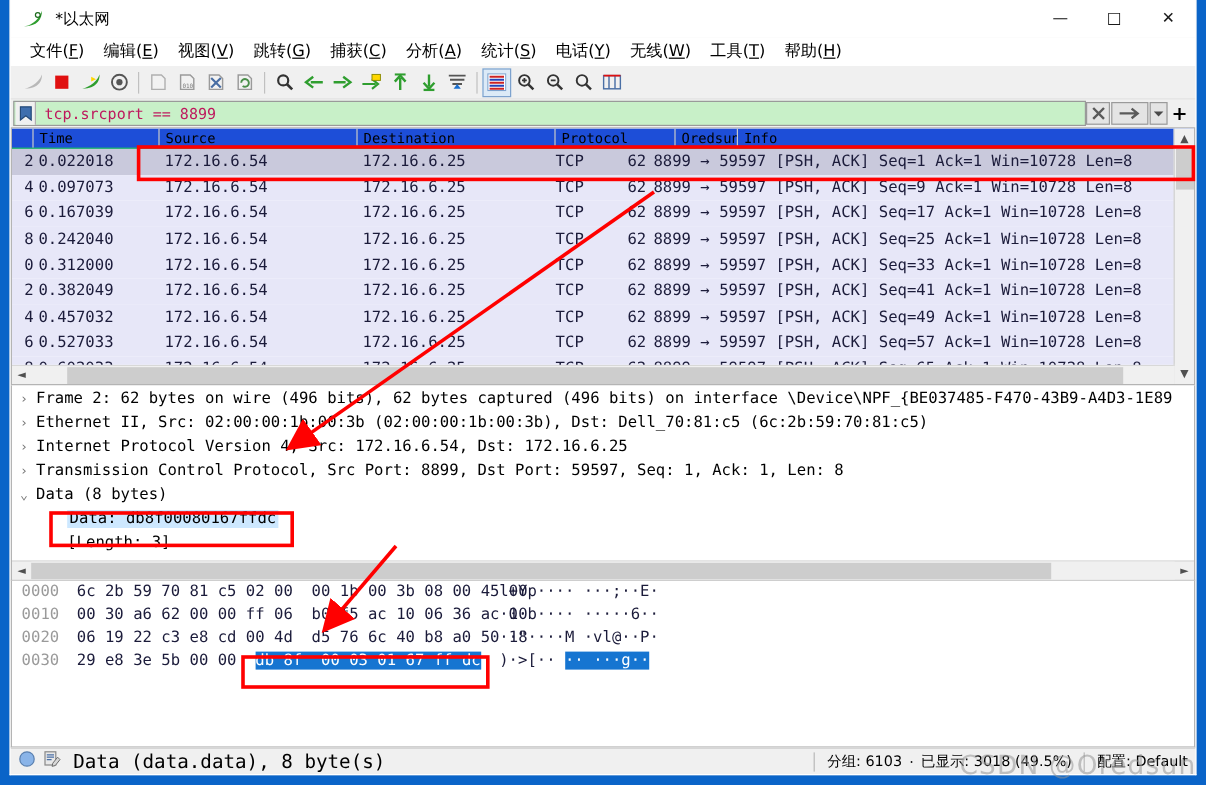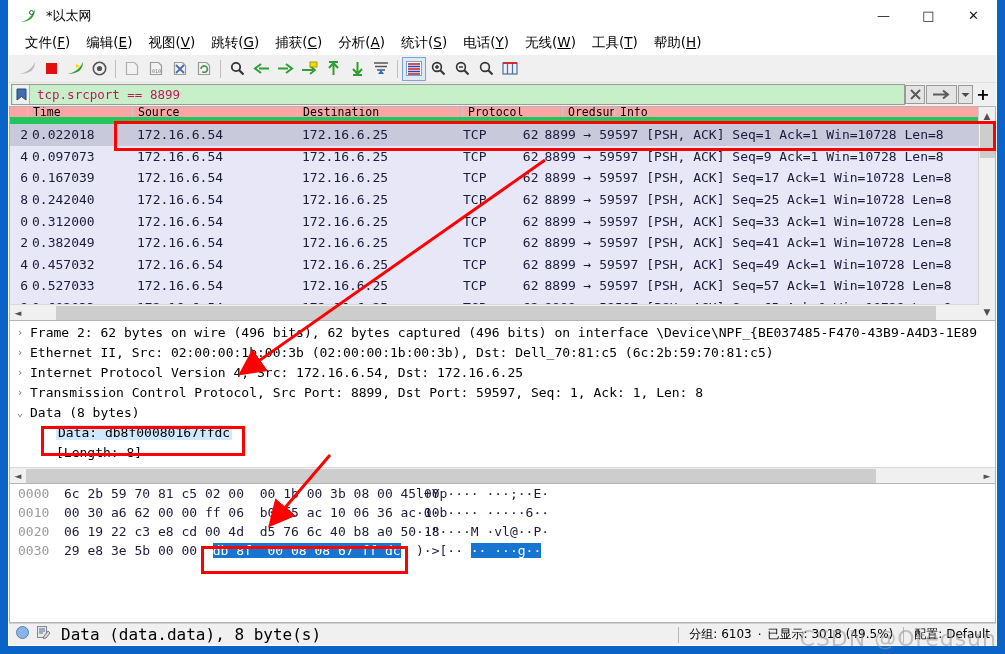--- a/index.html
+++ b/index.html
@@ -93,22 +93,22 @@
   }
   
   .pane-wrap { flex: 1; display: flex; flex-direction: column; min-height: 0; }
   
   .packet-list {
     height: 215px; flex: none; background: #ffffff;
     border: 1px solid #b4b4b4; position: relative; overflow: hidden;
     display: flex; flex-direction: column;
   }
   .plist-head {
-    height: 17px; background: #fca5a5; display: flex; flex: none;
-    border-bottom: 7px solid #22c55e; font-family:"DejaVu Sans Mono", monospace;
+    height: 17px; background: #1d4ed8; display: flex; flex: none;
+    border-bottom: 1px solid #22c55e; font-family:"DejaVu Sans Mono", monospace;
     font-size: 11.5px; color: #000;
   }
   .ph {
     border-right: 1px solid #c8c8c8; padding-left: 5px;
     display: flex; align-items: center; overflow:hidden; white-space:nowrap;
   }
   .plist-body { flex: 1; overflow: hidden; position: relative; }
   .prow {
     height: 21.6px; display: flex; align-items: center;
     font-family: "DejaVu Sans Mono", monospace; font-size: 13px;
@@ -520,37 +520,37 @@
             <div class="drow">
               <span class="darrow" style="margin-left: 0px;">⌄</span>
               <span>Data (8 bytes)</span>
             </div>
             <div class="drow">
               <span class="darrow" style="margin-left: 26px;"></span>
               <span class="dsel">Data: db8f00080167ffdc</span>
             </div>
             <div class="drow">
               <span class="darrow" style="margin-left: 26px;"></span>
-              <span>[Length: 8]</span>
+              <span>[Length: 3]</span>
             </div>
           </div>
       <div class="hscroll">
         <div class="hs-arrow">◄</div>
         <div class="hs-track">
           <div class="hs-thumb" style="left:0px;width:850px;"></div>
         </div>
         <div class="hs-arrow">►</div>
       </div>
     </div>
 
     <div class="bytes" id="bytes-body">
           <div class="brow"><span class="boff">0000</span><span class="bhex" style="display: inline-block; width: 330px;"><span>6c 2b 59 70 81 c5 02 00  00 1b 00 3b 08 00 45 00</span></span><span class="basc"><span>l+Yp···· ···;··E·</span></span></div>
           <div class="brow"><span class="boff">0010</span><span class="bhex" style="display: inline-block; width: 330px;"><span>00 30 a6 62 00 00 ff 06  b0 f5 ac 10 06 36 ac 10</span></span><span class="basc"><span>·0·b···· ·····6··</span></span></div>
           <div class="brow"><span class="boff">0020</span><span class="bhex" style="display: inline-block; width: 330px;"><span>06 19 22 c3 e8 cd 00 4d  d5 76 6c 40 b8 a0 50 18</span></span><span class="basc"><span>··"····M ·vl@··P·</span></span></div>
-          <div class="brow"><span class="boff">0030</span><span class="bhex" style="display: inline-block; width: 330px;"><span>29 e8 3e 5b 00 00  </span><span class="hl">db 8f  00 08 08 67 ff dc</span></span><span class="basc"><span>)·&gt;[·· </span><span class="hl">·· ···g··</span></span></div>
+          <div class="brow"><span class="boff">0030</span><span class="bhex" style="display: inline-block; width: 330px;"><span>29 e8 3e 5b 00 00  </span><span class="hl">db 8f  00 03 01 67 ff dc</span></span><span class="basc"><span>)·&gt;[·· </span><span class="hl">·· ···g··</span></span></div>
         </div>
 
   </div>
 
   <div class="statusbar">
     <div class="sb-left">
       <span>
         <svg width="15" height="15" viewBox="0 0 15 15">
               <circle cx="7.5" cy="7.5" r="6" fill="#8ab4e8" stroke="#5a80b0" stroke-width="1"></circle>
             </svg>

